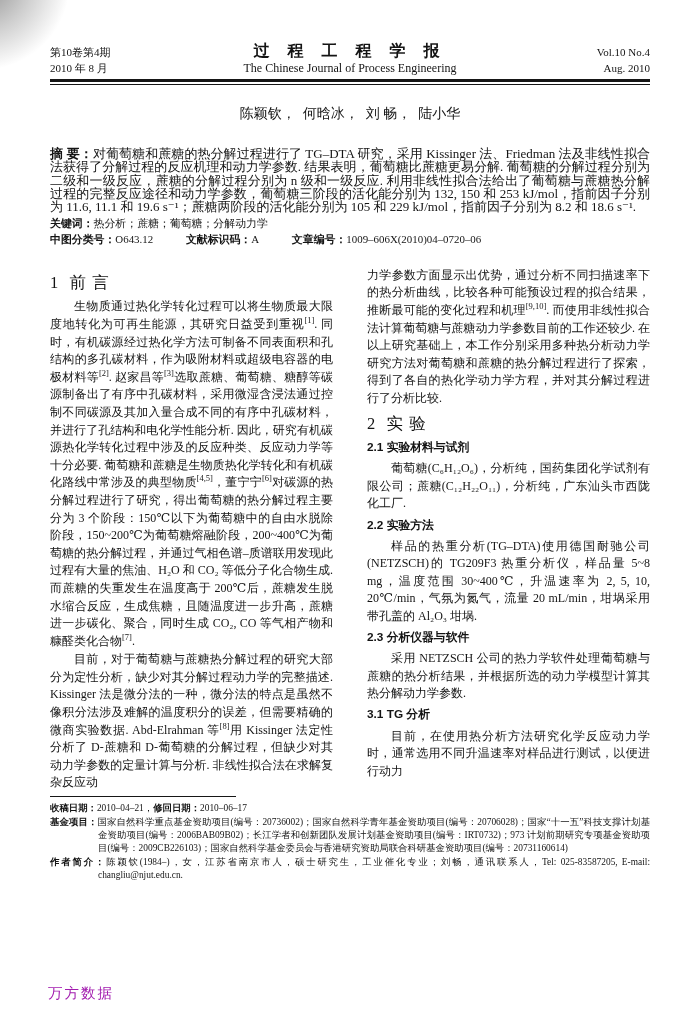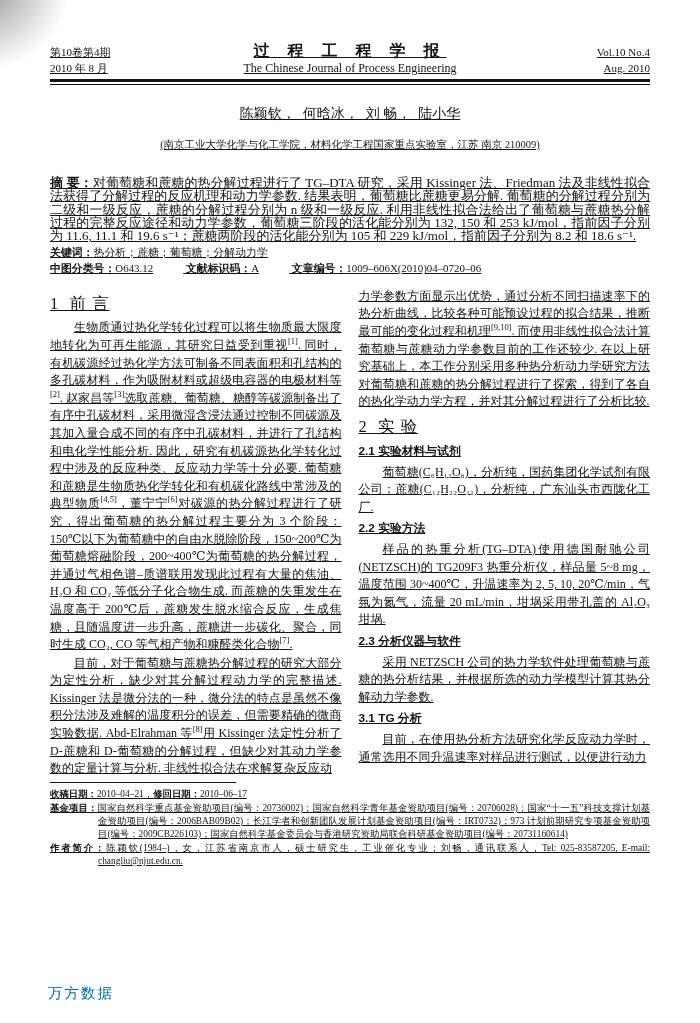--- a/index.html
+++ b/index.html
@@ -1,21 +1,21 @@
 <!DOCTYPE html>
 <html><head>
 <meta charset="utf-8">
 <style>
   html,body { margin:0; padding:0; }
   body {
     width:700px; height:1023px; background:#ffffff; position:relative;
     font-family:"Liberation Serif","DejaVu Serif",serif; color:#141414;
     overflow:hidden;
   }
-  .page { position:absolute; inset:0; padding:42px 50px 4px 50px; box-sizing:border-box;text-decoration:underline; }
+  .page { position:absolute; inset:0; padding:42px 50px 4px 50px; box-sizing:border-box; }
 
   
   .jheader { display:flex; justify-content:space-between; align-items:flex-end;
     font-size:11px; line-height:16px; }
   .hdr-left  { width:130px; text-align:left; }
   .hdr-right { width:130px; text-align:right; }
   .hdr-center{ flex:1; text-align:center; }
   .journal-cn { font-size:16px; font-weight:bold; letter-spacing:7px; line-height:18px; }
   .journal-en { font-size:12px; line-height:16px; }
   .rule-thick { height:2.5px; background:#161616; margin-top:3px; }
@@ -27,37 +27,37 @@
   .authors { text-align:center; font-size:14px; margin-top:20px; white-space:pre-wrap; }
   .affiliation { text-align:center; font-size:10.5px; margin-top:15px; }
 
   
   .abstract { margin-top:24px; font-size:13px; line-height:13.4px; text-align:justify; }
   .blabel { font-family:"Liberation Sans","DejaVu Sans",sans-serif; font-weight:bold; }
   .kv-line { font-size:10.9px; line-height:14.5px; margin-top:2px; }
   .meta-line .meta-item { margin-right:30px; }
 
   
-  .columns { display:flex; gap:17px; margin-top:12px; }
+  .columns { display:flex; gap:34px; margin-top:20px; }
   .col { flex:1; min-width:0; font-size:12px; line-height:17.6px; text-align:justify; }
   .col p { margin:0 0 1px 0; }
   .col p.indent { text-indent:2em; }
   .h-main { font-size:16.5px; font-weight:normal; margin:7px 0 7px 0; white-space:pre-wrap;
     letter-spacing:1px; }
   .h-sub { font-family:"Liberation Sans","DejaVu Sans",sans-serif; font-weight:bold;
     font-size:11.8px; margin:3.5px 0 3.5px 0; }
   sup { font-size:8.5px; line-height:0; }
 
   
   .pagefoot { margin-top:3px; font-size:9.4px; line-height:13px; text-align:justify; }
   .fn-rule { width:186px; height:1.2px; background:#161616; margin-bottom:4px; }
   .fn-label { font-family:"Liberation Sans","DejaVu Sans",sans-serif; font-weight:bold; }
   .fn-row.hang { padding-left:48px; text-indent:-48px; }
 
-  .watermark { position:absolute; left:48px; bottom:20px; font-size:14.5px; color:#0369a1;
+  .watermark { position:absolute; left:48px; bottom:20px; font-size:14.5px; color:#a21caf;
     font-family:"Liberation Sans","DejaVu Sans",sans-serif; letter-spacing:2px; }
 
   .corner-shadow { position:absolute; top:0; left:0; width:120px; height:120px;
     pointer-events:none;
     background:radial-gradient(circle at -18px -18px,
       rgba(125,125,125,0.88) 0px, rgba(165,165,165,0.55) 48px, rgba(255,255,255,0) 88px); }
 </style>
 </head>
 <body>
 
@@ -74,21 +74,20 @@
     </div>
     <div class="hdr-right">
       <div>Vol.10 No.4</div>
       <div>Aug. 2010</div>
     </div>
   </header>
   <div class="rule-thick"></div>
   <div class="rule-thin"></div>
 
   <div class="authors">陈颖钦，  何晗冰，  刘 畅，  陆小华</div>
-  <div class="affiliation">(南京工业大学化学与化工学院，材料化学工程国家重点实验室，江苏 南京 210009)</div>
 
   <div class="abstract">
     <span class="blabel">摘  要：</span><span>对葡萄糖和蔗糖的热分解过程进行了 TG–DTA 研究，采用 Kissinger 法、Friedman 法及非线性拟合法获得了分解过程的反应机理和动力学参数. 结果表明，葡萄糖比蔗糖更易分解. 葡萄糖的分解过程分别为二级和一级反应，蔗糖的分解过程分别为 n 级和一级反应. 利用非线性拟合法给出了葡萄糖与蔗糖热分解过程的完整反应途径和动力学参数，葡萄糖三阶段的活化能分别为 132, 150 和 253 kJ/mol，指前因子分别为 11.6, 11.1 和 19.6 s⁻¹；蔗糖两阶段的活化能分别为 105 和 229 kJ/mol，指前因子分别为 8.2 和 18.6 s⁻¹.</span>
   </div>
   <div class="kv-line">
     <span class="blabel">关键词：</span><span>热分析；蔗糖；葡萄糖；分解动力学</span>
   </div>
   <div class="kv-line meta-line">
     <span class="meta-item"><span class="blabel">中图分类号：</span><span>O643.12</span></span>
     <span class="meta-item"><span class="blabel">文献标识码：</span><span>A</span></span>

